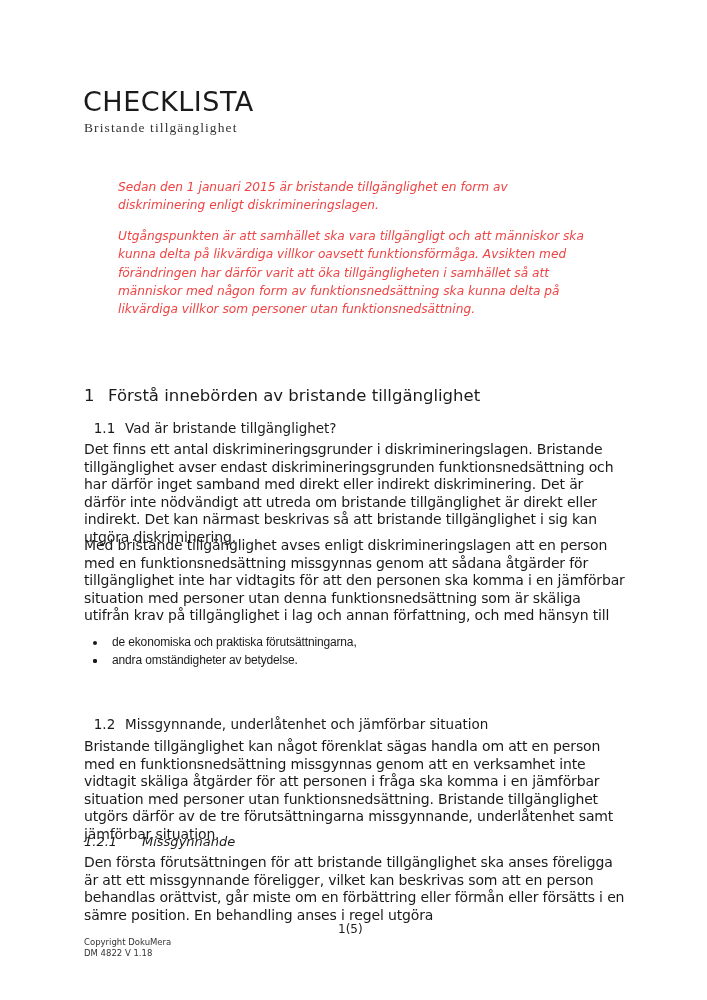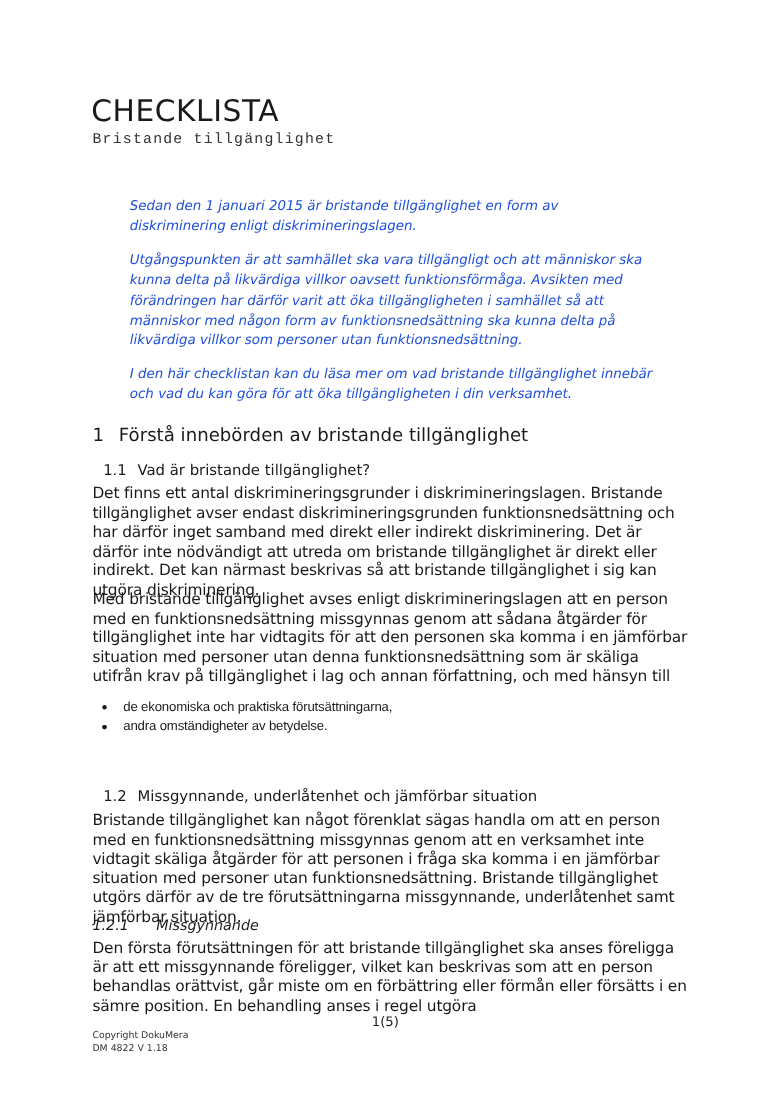--- a/index.html
+++ b/index.html
@@ -3,24 +3,24 @@
 <meta charset="utf-8">
 <style>
   html, body { margin: 0; padding: 0; background: #ffffff; }
   body { width: 707px; height: 1000px; position: relative; overflow: hidden;
          font-family: "Liberation Sans", "DejaVu Sans", sans-serif; color: #1a1a1a; }
   .page { position: absolute; left: 0; top: 0; width: 707px; height: 802px; }
 
   .doc-title { position: absolute; left: 83px; top: 86px; font-size: 27px; letter-spacing: 0.5px;
                color: #1a1a1a; font-family: "DejaVu Sans", sans-serif; font-weight: normal; margin: 0; }
   .doc-subtitle { position: absolute; left: 84px; top: 120px; font-size: 13.5px; letter-spacing: 1.1px;
-                  color: #333; font-family: Liberation Mono, monospace; margin: 0; }
+                  color: #333; font-family: Liberation Serif, serif; margin: 0; }
 
   .intro { position: absolute; left: 118px; top: 178px; width: 480px; font-style: italic;
-           font-size: 12.2px; line-height: 18.4px; color: #1d4ed8; font-family: "DejaVu Sans", sans-serif; }
+           font-size: 12.2px; line-height: 18.4px; color: #ef4444; font-family: "DejaVu Sans", sans-serif; }
   .intro p { margin: 0 0 12px 0; }
 
   .h1 { position: absolute; left: 84px; top: 386px; font-size: 16.5px; margin: 0; font-weight: normal;
         font-family: "DejaVu Sans", sans-serif; color: #1a1a1a; }
   .h1 .num { display: inline-block; width: 24px; }
 
   .h2 { position: absolute; left: 84px; font-size: 13.5px; margin: 0; font-weight: normal;
         font-family: "DejaVu Sans", sans-serif; color: #1a1a1a; }
   .h2 .num { display: inline-block; width: 41px; text-align: center; }
   .h3 { position: absolute; left: 84px; font-size: 13px; margin: 0; font-weight: normal; font-style: italic;
@@ -43,21 +43,20 @@
 <body>
 
 <div class="page">
 
   <h1 class="doc-title">CHECKLISTA</h1>
   <div class="doc-subtitle">Bristande tillgänglighet</div>
 
   <div class="intro">
     <p>Sedan den 1 januari 2015 är bristande tillgänglighet en form av diskriminering enligt diskrimineringslagen.</p>
     <p>Utgångspunkten är att samhället ska vara tillgängligt och att människor ska kunna delta på likvärdiga villkor oavsett funktionsförmåga. Avsikten med förändringen har därför varit att öka tillgängligheten i samhället så att människor med någon form av funktionsnedsättning ska kunna delta på likvärdiga villkor som personer utan funktionsnedsättning.</p>
-    <p>I den här checklistan kan du läsa mer om vad bristande tillgänglighet innebär och vad du kan göra för att öka tillgängligheten i din verksamhet.</p>
   </div>
 
   <h2 class="h1">
     <span class="num">1</span><span>Förstå innebörden av bristande tillgänglighet</span>
   </h2>
 
   <h3 class="h2" style="top:420px;">
     <span class="num">1.1</span><span>Vad är bristande tillgänglighet?</span>
   </h3>
 

